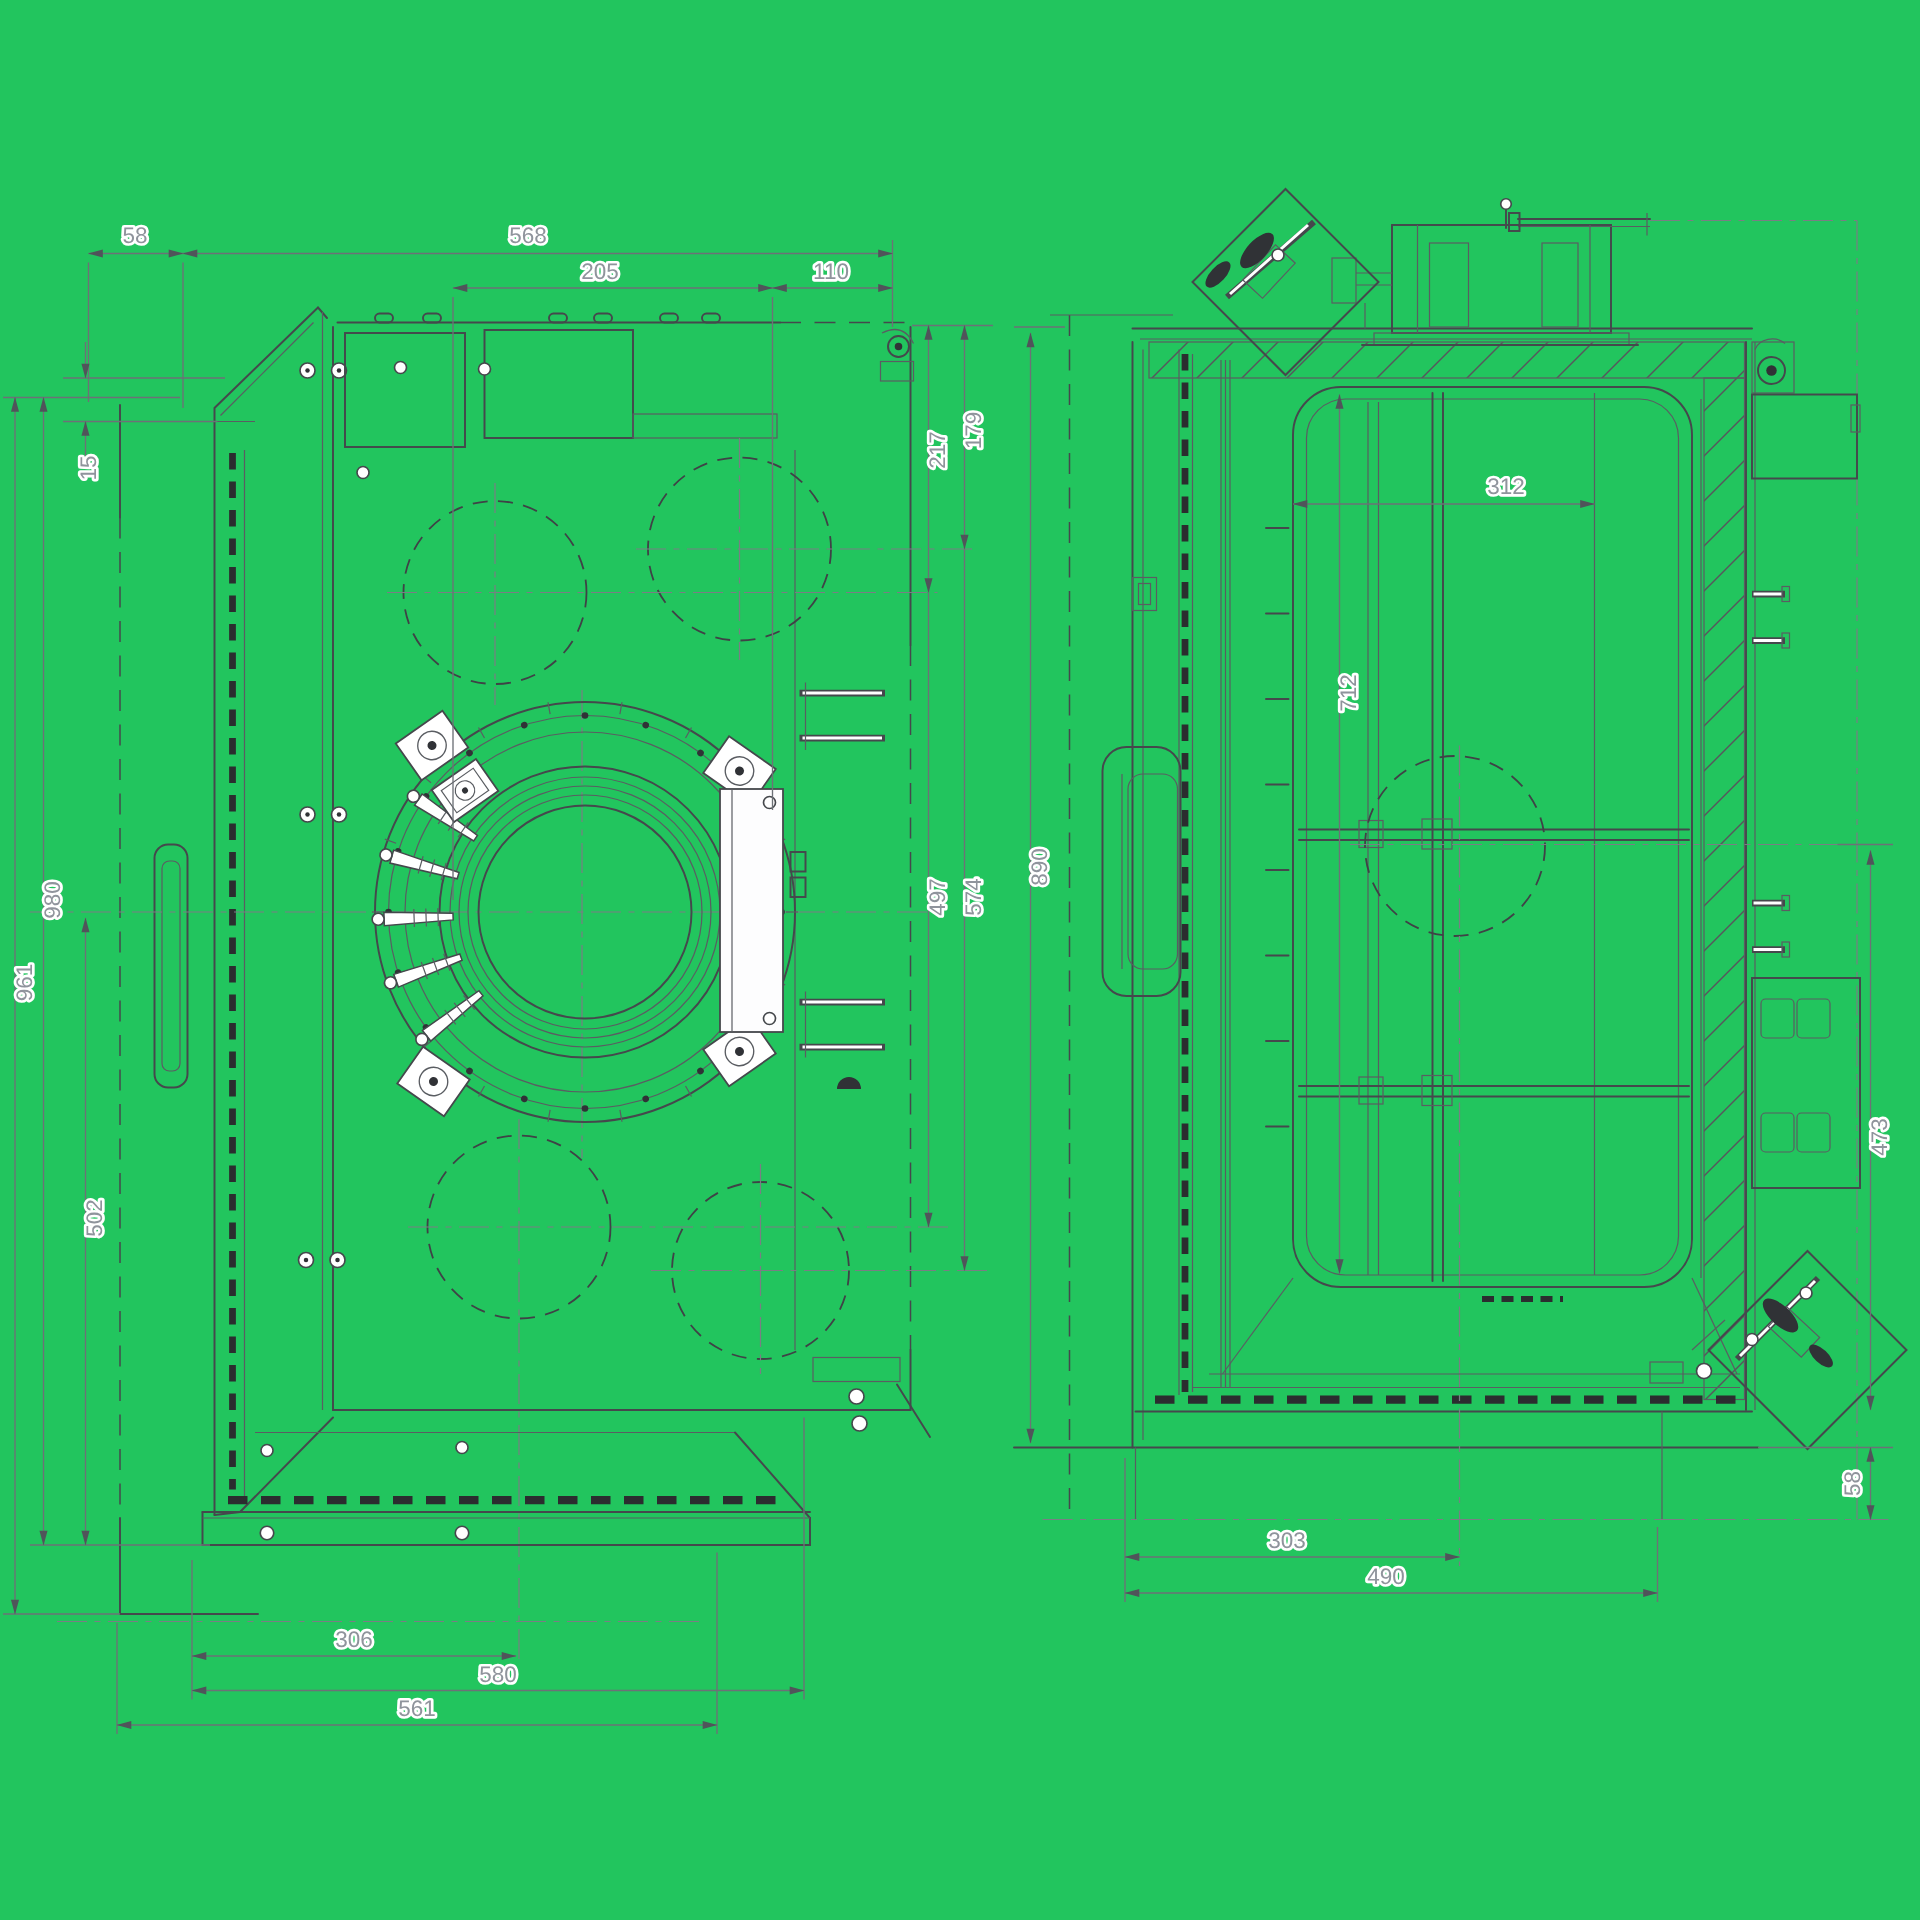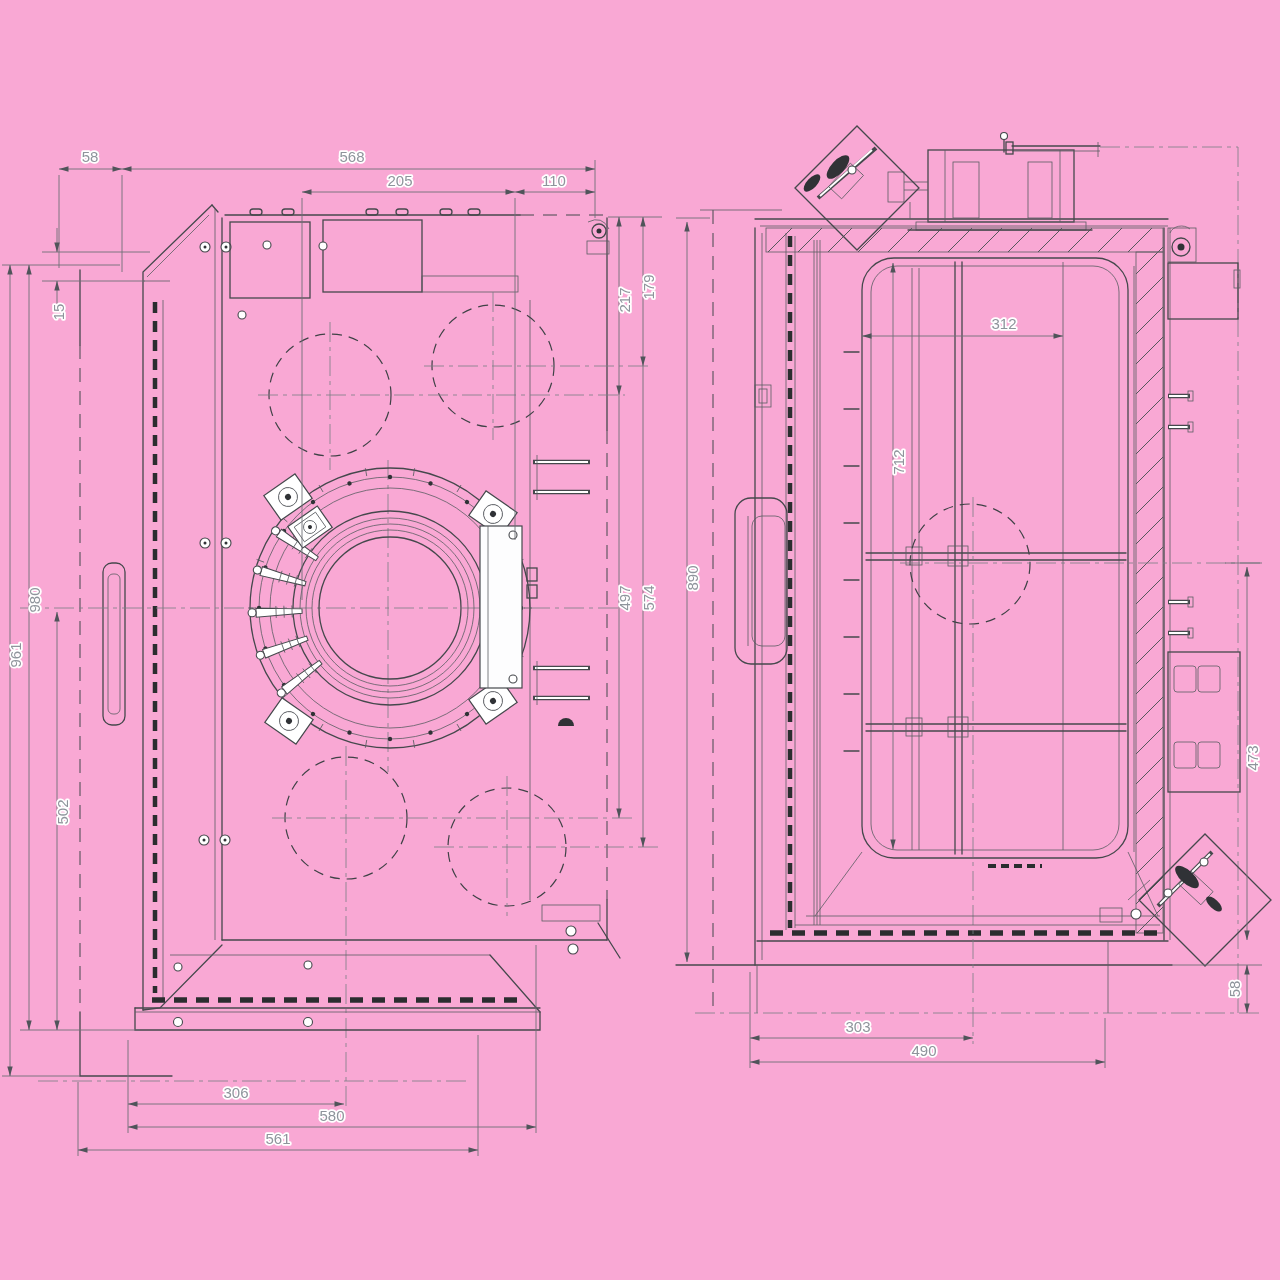--- a/index.html
+++ b/index.html
@@ -1,16 +1,16 @@
 <!DOCTYPE html>
 <html><head>
 <meta charset="utf-8">
 <style>
   html,body{margin:0;padding:0;background:#ffffff;}
-  #stage{width:1280px;height:1280px;background:#f9a8d4;position:relative;overflow:hidden;
+  #stage{width:1280px;height:1280px;background:#22c55e;position:relative;overflow:hidden;
          font-family:"Liberation Sans", sans-serif;}
   svg{display:block}
   .ln{stroke:#45484c;stroke-width:1.3;fill:none;stroke-linecap:round}
   .tn{stroke:#5a5d62;stroke-width:0.8;fill:none}
   .hid{stroke:#45484c;stroke-width:1;stroke-dasharray:14 9;fill:none}
   .ko{stroke:#3f4246;stroke-width:1.2;stroke-dasharray:10 7;fill:none}
   .cl{stroke:#7a7e84;stroke-width:0.8;stroke-dasharray:20 5 4 5;fill:none}
   .dashV{stroke:#2b2d2f;stroke-width:4.5;stroke-dasharray:11 8;fill:none}
   .dashH{stroke:#2b2d2f;stroke-width:5.5;stroke-dasharray:13 9;fill:none}
   .dim{stroke:#6d7177;stroke-width:0.9;fill:none}

